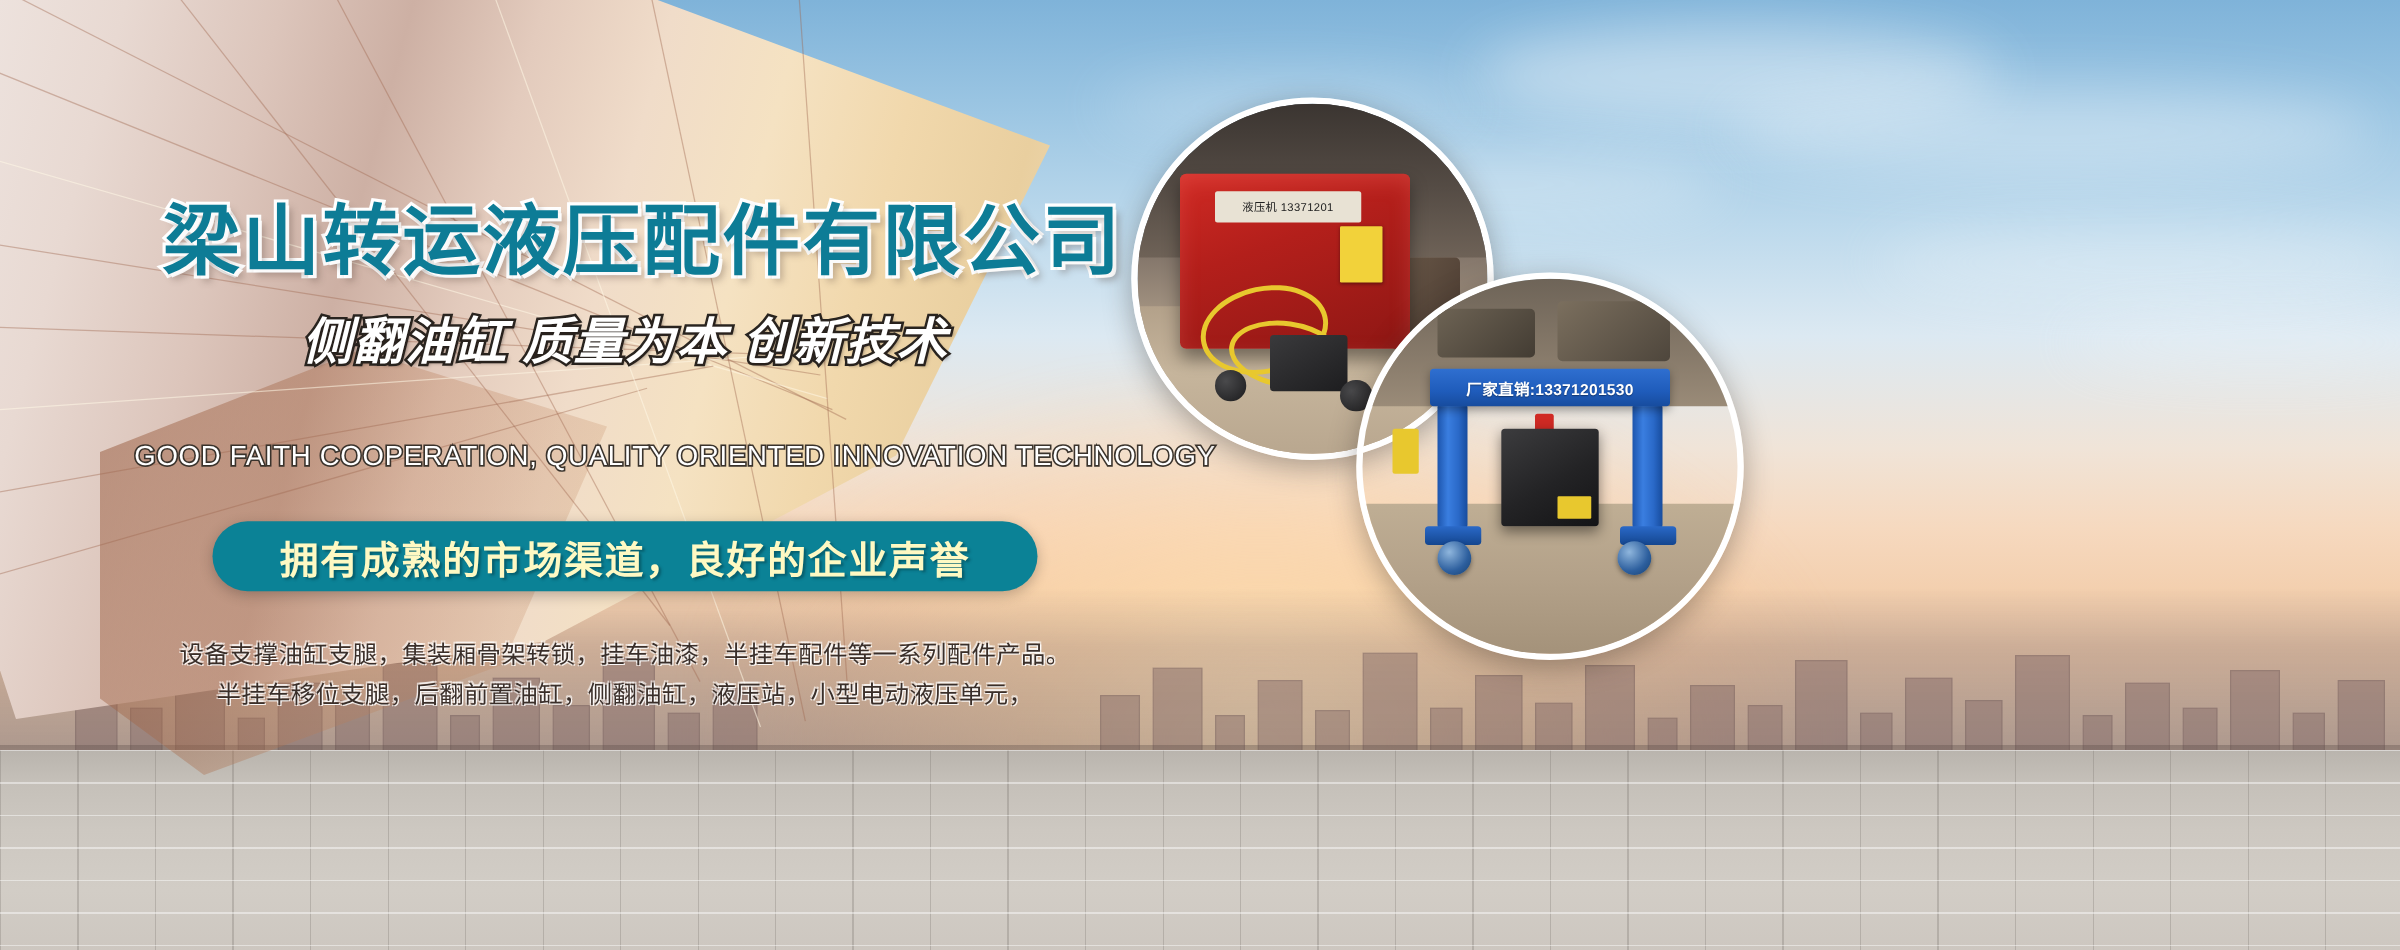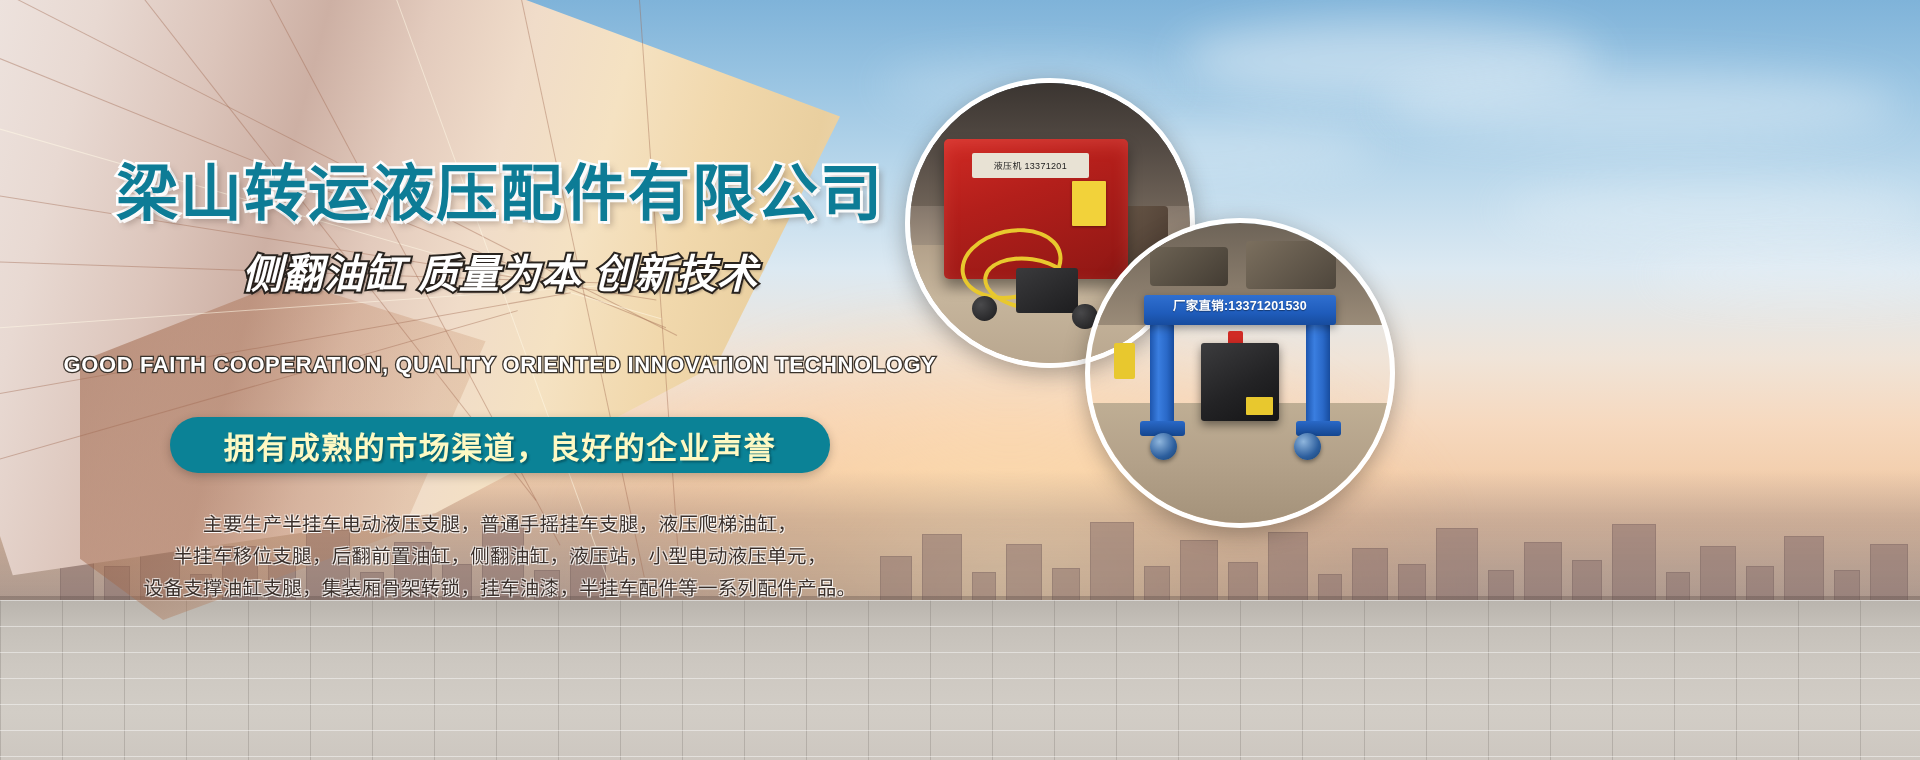--- a/index.html
+++ b/index.html
@@ -159,21 +159,21 @@
 
   .text-block {
     position: absolute;
     left: 0; top: 0;
     width: 1000px;
     text-align: center;
   }
 
   .title {
     position: absolute;
-    left: 0; top: 163px;
+    left: 14px; top: 163px;
     width: 1000px;
     font-size: 62px;
     line-height: 62px;
     font-weight: bold;
     letter-spacing: 2px;
     color: #0d7c96;
     -webkit-text-stroke: 5px #ffffff;
     paint-order: stroke fill;
     text-shadow:
       3px 3px 0 rgba(255,255,255,0.9),
@@ -196,26 +196,27 @@
     text-shadow: 2px 2px 3px rgba(40,30,25,0.5);
     white-space: nowrap;
   }
 
   .en-tagline {
     position: absolute;
     left: 0; top: 352px;
     width: 1000px;
     font-size: 22px;
     line-height: 26px;
-    font-weight: bold;
+    font-weight: normal;
     letter-spacing: 0.6px;
     color: #ffffff;
     -webkit-text-stroke: 2.6px #3a332c;
     paint-order: stroke fill;
     white-space: nowrap;
+    padding-left: 40px;
   }
 
   .pill {
     position: absolute;
     left: 170px; top: 417px;
     width: 660px;
     height: 56px;
     border-radius: 28px;
     background: #0b8296;
     box-shadow: 0 3px 10px rgba(40,30,25,0.28);
@@ -352,21 +353,21 @@
     position: absolute; left: 0; bottom: 0; width: 100%; height: 40%;
     background: linear-gradient(to bottom, #bfae94 0%, #b3a189 50%, #a4927a 100%);
   }
   .bs-frame {
     position: absolute;
     left: 18%; top: 24%;
     width: 64%; height: 10%;
     background: linear-gradient(to bottom, #2f6fd0 0%, #1f5cbb 60%, #174c9e 100%);
     border-radius: 3px;
     box-shadow: 0 3px 8px rgba(0,0,0,.35);
-    display: flex; justify-content: center;
+    display: flex; align-items: center; justify-content: center;
   }
   .bs-phone {
     font-size: 12.5px;
     font-weight: bold;
     color: #ffffff;
     letter-spacing: .2px;
     white-space: nowrap;
     text-shadow: 0 1px 1px rgba(0,0,0,.4);
   }
   .bs-post {
@@ -522,23 +523,22 @@
 
     <div class="subtitle">侧翻油缸 质量为本 创新技术</div>
 
     <div class="en-tagline">GOOD FAITH COOPERATION, QUALITY ORIENTED INNOVATION TECHNOLOGY</div>
 
     <div class="pill">
       <span class="pill-text">拥有成熟的市场渠道，良好的企业声誉</span>
     </div>
 
     <div class="desc">
-      <div>主要生产半挂车电动液压支腿，普通手摇挂车支腿，液压爬梯油缸，</div>
+      <div>设备支撑油缸支腿，集装厢骨架转锁，挂车油漆，半挂车配件等一系列配件产品。</div>
       <div>半挂车移位支腿，后翻前置油缸，侧翻油缸，液压站，小型电动液压单元，</div>
-      <div>设备支撑油缸支腿，集装厢骨架转锁，挂车油漆，半挂车配件等一系列配件产品。</div>
     </div>
   </div>
 
   <div class="photo photo-red">
     <div class="ph-inner redscene">
       <div class="rs-wall"></div>
       <div class="rs-floor"></div>
       <div class="rs-drum"></div>
       <div class="rs-body"></div>
       <div class="rs-label">液压机 13371201</div>

